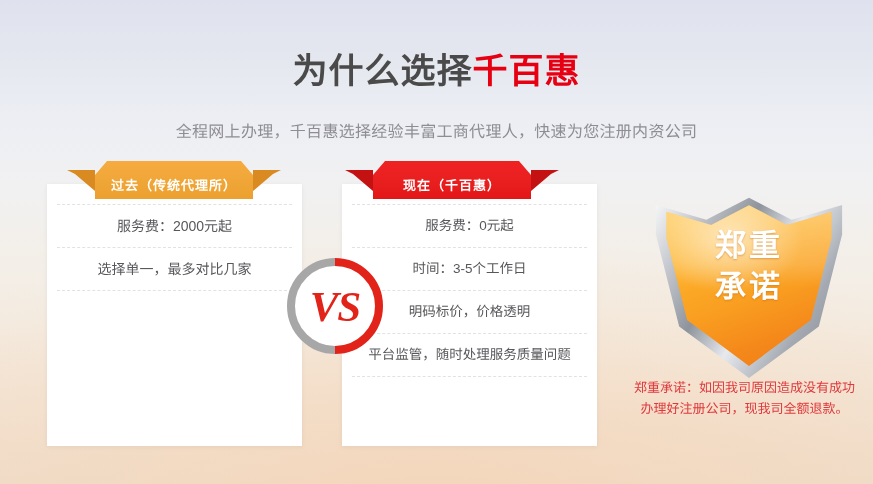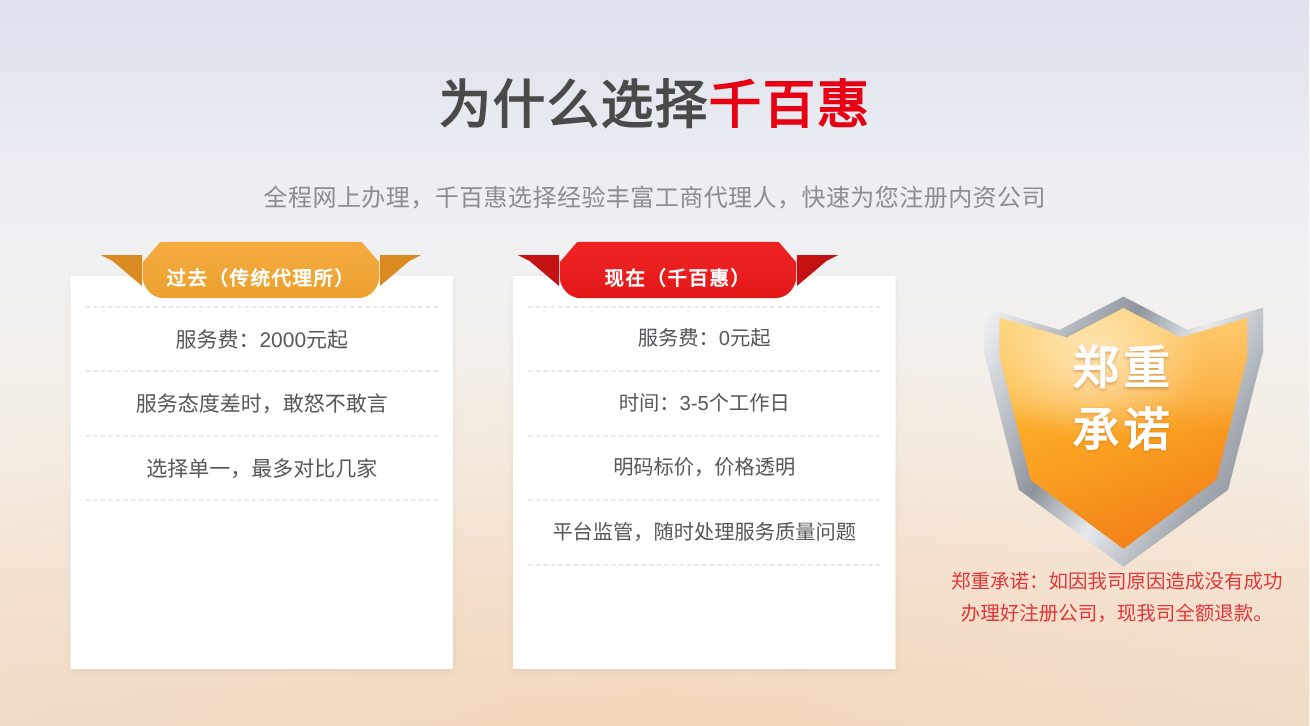--- a/index.html
+++ b/index.html
@@ -115,21 +115,20 @@
   .ribbon-body {
     position: absolute;
     left: 14px;
     top: 0;
     width: 158px;
     height: 38px;
     clip-path: polygon(12px 0, 146px 0, 158px 14px, 158px 38px, 0 38px, 0 14px);
     display: flex;
     align-items: center;
     justify-content: center;
-    border-radius: 15px;
   }
   .ribbon-label {
     font-size: 13px;
     font-weight: bold;
     color: #ffffff;
     letter-spacing: 1px;
     padding-top: 9px;
     white-space: nowrap;
   }
 
@@ -264,21 +263,20 @@
 <div id="stage">
 
   <div id="header">
     <h1 id="page-title"><span>为什么选择</span><span class="brand">千百惠</span></h1>
     <p id="page-subtitle">全程网上办理，千百惠选择经验丰富工商代理人，快速为您注册内资公司</p>
   </div>
 
   <div id="card-past" class="card">
     <div class="card-rows">
       <div class="card-row">服务费：2000元起</div>
-      <div class="card-row">服务态度差时，敢怒不敢言</div>
       <div class="card-row">选择单一，最多对比几家</div>
     </div>
   </div>
 
   <div id="card-now" class="card">
     <div class="card-rows">
       <div class="card-row">服务费：0元起</div>
       <div class="card-row">时间：3-5个工作日</div>
       <div class="card-row">明码标价，价格透明</div>
       <div class="card-row">平台监管，随时处理服务质量问题</div>
@@ -294,20 +292,25 @@
   </div>
 
   <div id="ribbon-now" class="ribbon">
     <div class="ribbon-tail left"></div>
     <div class="ribbon-tail right"></div>
     <div class="ribbon-body">
       <span class="ribbon-label">现在（千百惠）</span>
     </div>
   </div>
 
+  <div id="vs-badge">
+    <div id="vs-ring-gray"></div>
+    <div id="vs-ring-red"></div>
+    <div id="vs-text">VS</div>
+  </div>
 
   <div id="shield">
     <div id="shield-outer" class="shield-layer"></div>
     <div id="shield-inner" class="shield-layer"></div>
     <div id="shield-gloss" class="shield-layer"></div>
     <div id="shield-text">
       <span>郑重</span>
       <span>承诺</span>
     </div>
   </div>

